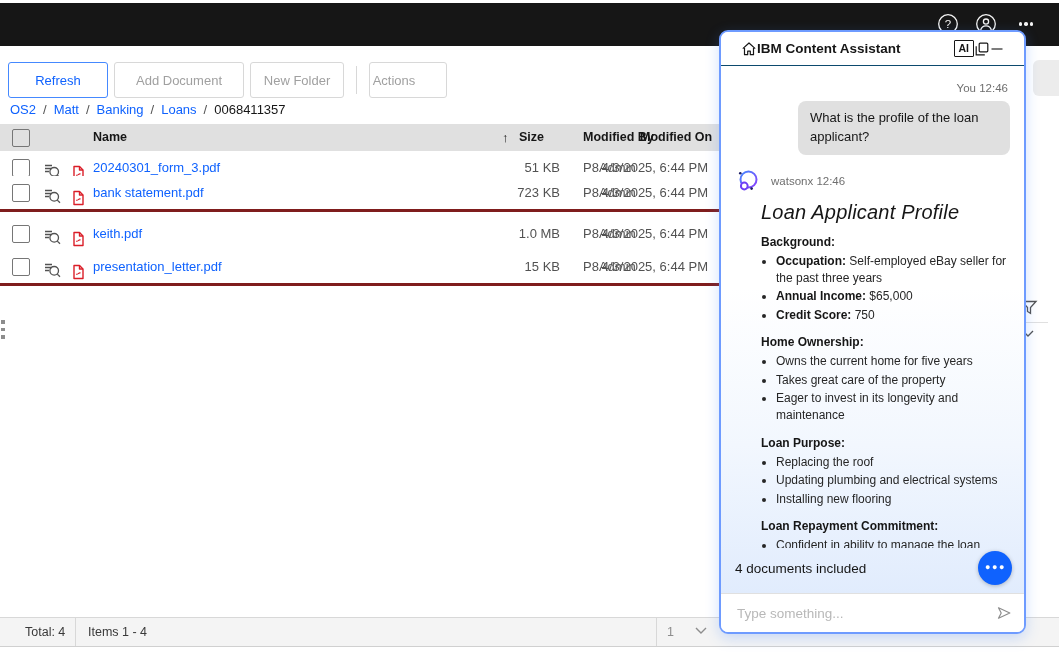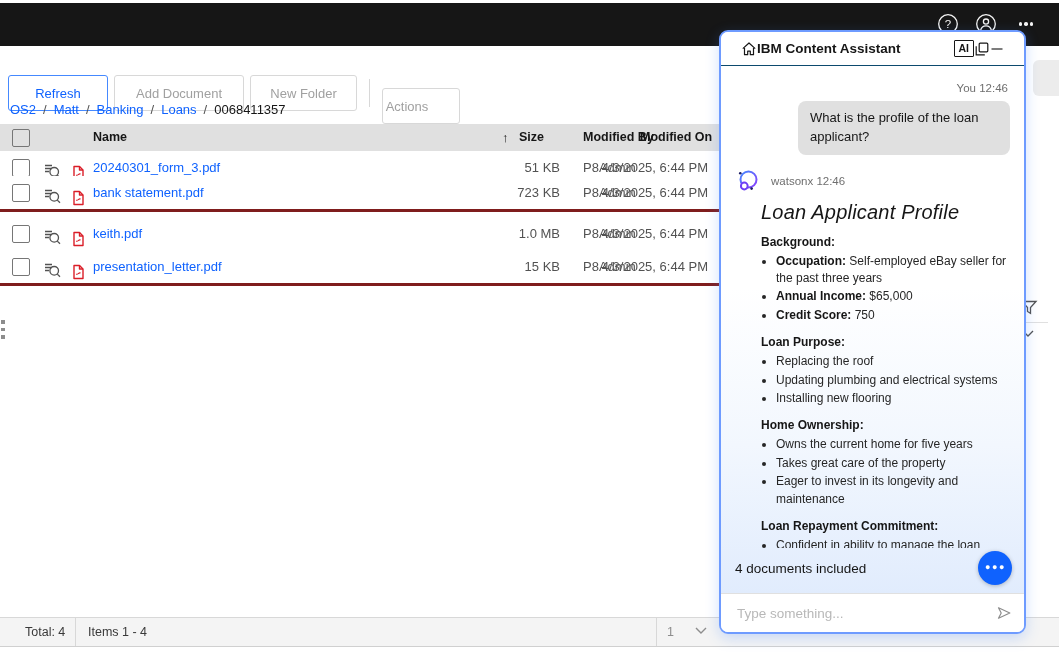--- a/index.html
+++ b/index.html
@@ -11,23 +11,23 @@
   .tb-icon{position:absolute;top:9px;width:24px;height:24px;display:flex;align-items:center;justify-content:center;cursor:pointer;}
   .tb-help{left:936px;} .tb-user{left:974px;} .tb-kebab{left:1018px;width:16px;}
   .kdots i{display:block;width:3.4px;height:3.4px;border-radius:50%;background:#f4f4f4;margin:2.6px auto;}
 
   
   .toolbar{position:absolute;left:8px;top:62px;display:flex;align-items:center;gap:6px;}
   .btn{height:36px;background:#fff;font-family:inherit;font-size:13px;border-radius:3px;
        display:inline-flex;align-items:center;justify-content:center;cursor:pointer;}
   .btn-refresh{width:100px;border:1px solid #4589ff;color:#0f62fe;}
   .btn-dis{border:1px solid #d8d8d8;color:#a0a0a0;}
-  .btn-add{width:130px;} .btn-newf{width:107px;}
+  .btn-add{width:130px;} .btn-newf{width:94px;}
   .vdiv{width:1px;height:28px;background:#d8d8d8;margin:0 6px;}
-  .btn-actions{width:78px;gap:28px;margin-top:26px;}
+  .btn-actions{width:78px;gap:28px;}
 
   
   .breadcrumb{position:absolute;left:10px;top:102px;font-size:13px;display:flex;gap:7px;align-items:center;}
   .crumb{color:#0f62fe;text-decoration:none;cursor:pointer;}
   .crumb-sep{color:#525252;}
   .crumb-cur{color:#161616;}
 
   
   .thead{position:absolute;left:0;top:124px;width:737px;height:27px;background:#e0e0e0;}
   .thead span{position:absolute;top:0;line-height:27px;font-size:12.5px;font-weight:bold;color:#161616;}
@@ -321,34 +321,34 @@
           <div class="sec">
             <div class="sec-h">Background:</div>
             <ul>
               <li><span class="b">Occupation:</span><span> Self-employed eBay seller for the past three years</span></li>
               <li><span class="b">Annual Income:</span><span> $65,000</span></li>
               <li><span class="b">Credit Score:</span><span> 750</span></li>
             </ul>
           </div>
 
           <div class="sec">
+            <div class="sec-h">Home Ownership:</div>
+            <ul>
+              <li><span>Owns the current home for five years</span></li>
+              <li><span>Takes great care of the property</span></li>
+              <li><span>Eager to invest in its longevity and maintenance</span></li>
+            </ul>
+          </div>
+
+          <div class="sec">
             <div class="sec-h">Loan Purpose:</div>
             <ul>
               <li><span>Replacing the roof</span></li>
               <li><span>Updating plumbing and electrical systems</span></li>
               <li><span>Installing new flooring</span></li>
-            </ul>
-          </div>
-
-          <div class="sec">
-            <div class="sec-h">Home Ownership:</div>
-            <ul>
-              <li><span>Owns the current home for five years</span></li>
-              <li><span>Takes great care of the property</span></li>
-              <li><span>Eager to invest in its longevity and maintenance</span></li>
             </ul>
           </div>
 
           <div class="sec">
             <div class="sec-h">Loan Repayment Commitment:</div>
             <ul>
               <li><span>Confident in ability to manage the loan responsibly</span></li>
             </ul>
           </div>
         </div>

